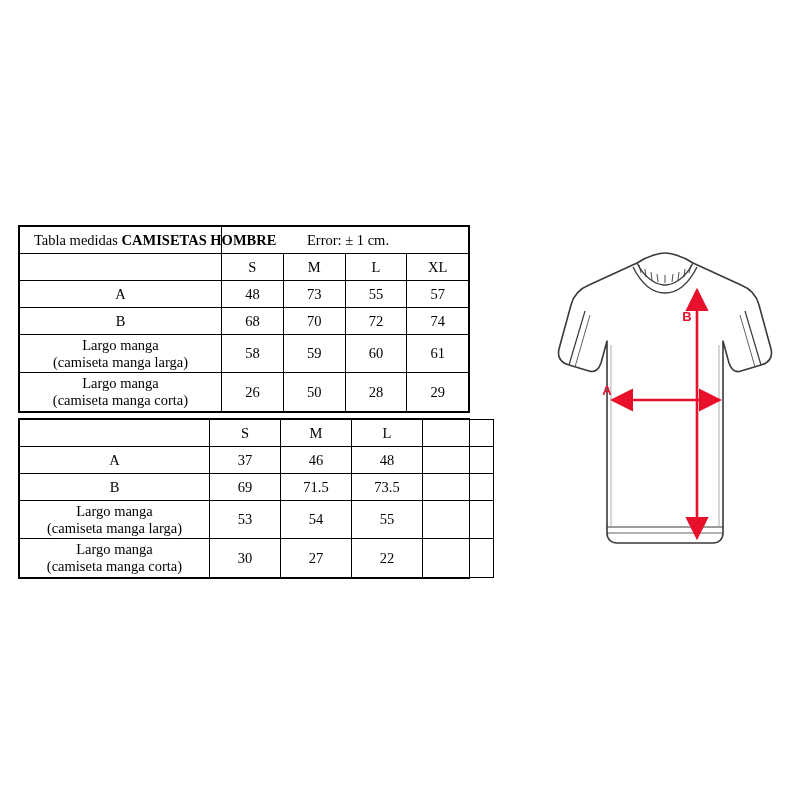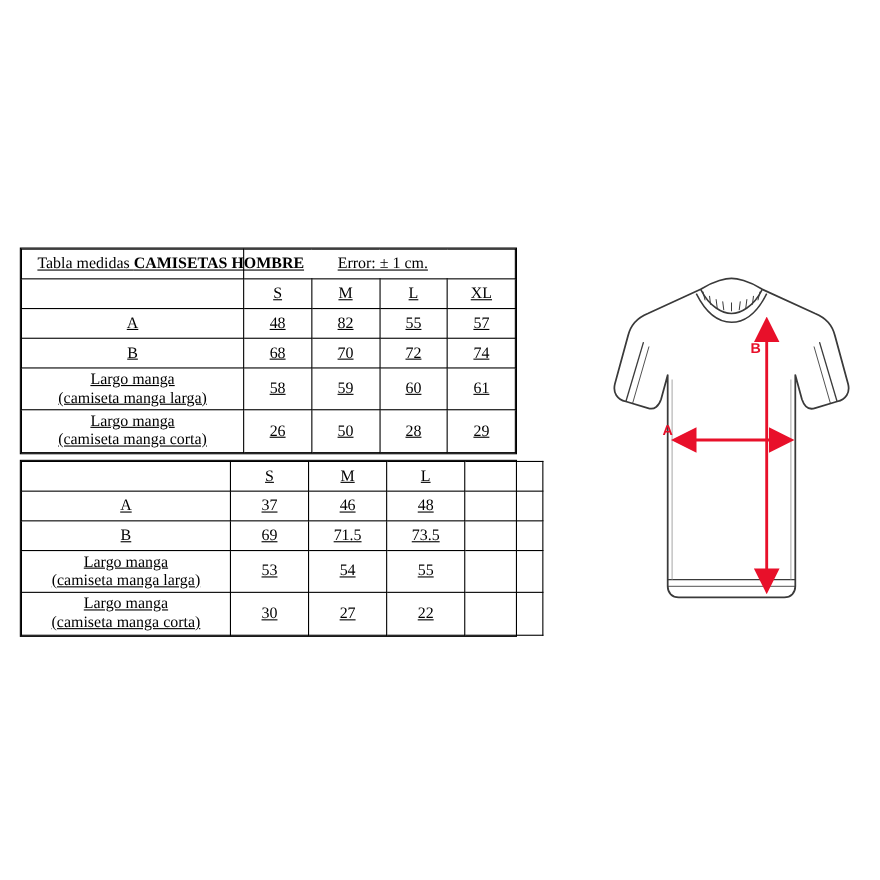--- a/index.html
+++ b/index.html
@@ -32,21 +32,20 @@
     border-collapse: collapse;
     background: #fff;
   }
   #table-hombre { top: 225px; }
   #table-mujer  { top: 418px; }
 
   table.sizetable {
     width: 100%;
     border-collapse: collapse;
     table-layout: fixed;
-    text-decoration: underline;
   }
   table.sizetable td {
     border: 1px solid #000;
     text-align: center;
     vertical-align: middle;
     font-size: 14.5px;
     line-height: 1.15;
     padding: 2px 2px;
     height: 22px;
   }
@@ -116,21 +115,21 @@
       <tr class="head-row">
         <td class="col-label"></td>
         <td class="col-size">S</td>
         <td class="col-size">M</td>
         <td class="col-size">L</td>
         <td class="col-size">XL</td>
       </tr>
       <tr>
         <td class="label-cell">A</td>
         <td>48</td>
-        <td>82</td>
+        <td>73</td>
         <td>55</td>
         <td>57</td>
       </tr>
       <tr>
         <td class="label-cell">B</td>
         <td>68</td>
         <td>70</td>
         <td>72</td>
         <td>74</td>
       </tr>

